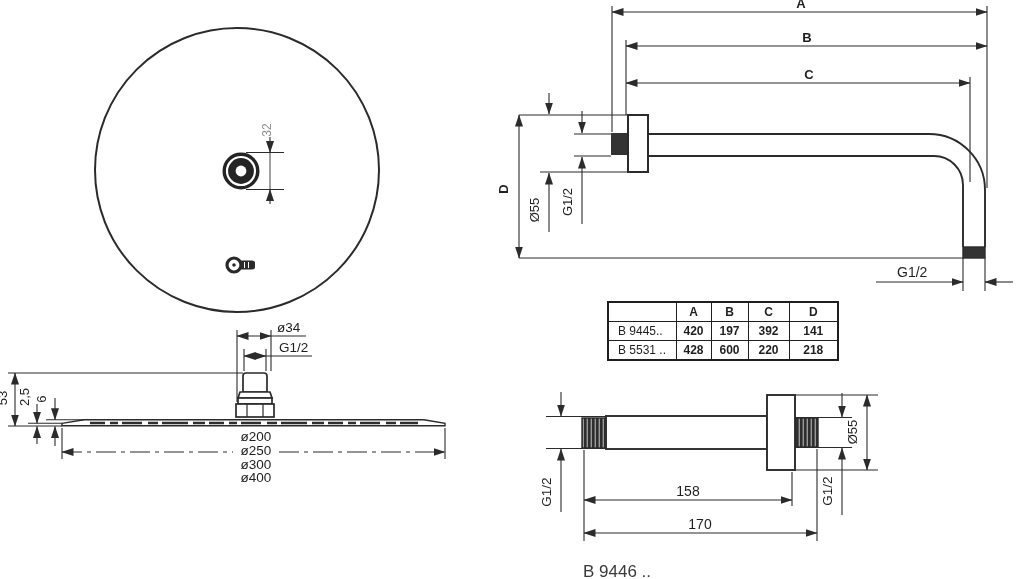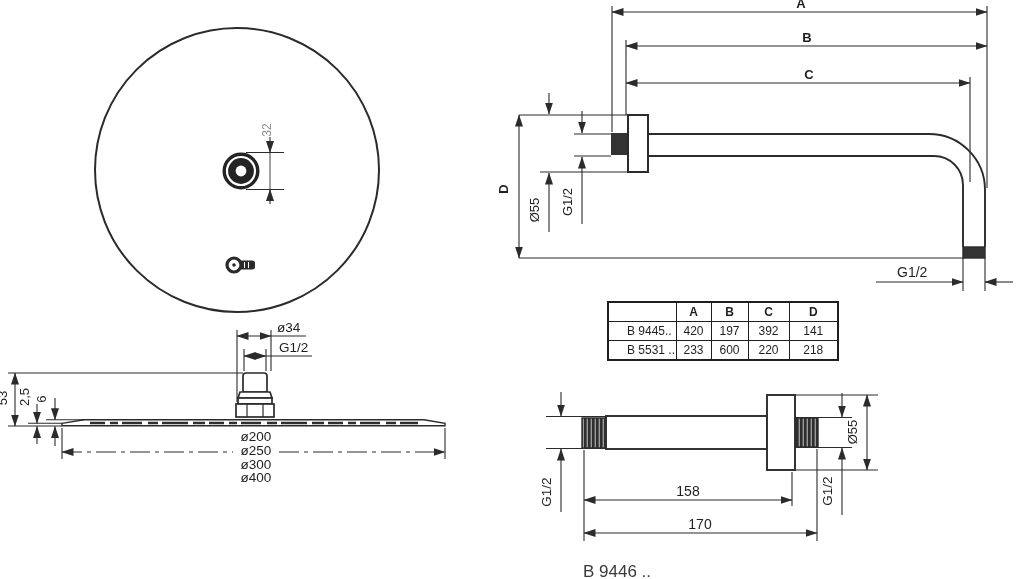--- a/index.html
+++ b/index.html
@@ -11,22 +11,22 @@
   .dim-txt-md{font-size:13.5px;}
   .dim-txt-lg{font-size:14px;}
   .dim-gray{fill:#8f8f8f;font-size:12px;}
   .abc{font-size:13px;font-weight:bold;}
   .model-lbl{font-size:17px;fill:#3a3a3a;}
   table.dims{position:absolute;left:607px;top:301px;border-collapse:collapse;
              border:2px solid #1f1f1f;table-layout:fixed;background:#fff;}
   table.dims th,table.dims td{border:1.3px solid #1f1f1f;font-size:12px;color:#1f1f1f;
              height:16px;line-height:16px;padding:1px 0 1px 0;white-space:nowrap;}
   table.dims th{font-weight:bold;text-align:center;}
-  table.dims td.num{text-align:center;font-weight:normal;}
-  table.dims td.model{text-align:left;padding-left:18px;}
+  table.dims td.num{text-align:center;font-weight:bold;}
+  table.dims td.model{text-align:left;padding-left:9px;}
   col.c-model{width:68px;} col.c-a{width:35px;} col.c-b{width:37px;}
   col.c-c{width:41px;} col.c-d{width:49px;}
 </style>
 </head>
 <body>
 
 <div class="stage">
 <svg width="1020" height="579" viewBox="0 0 1020 579">
   <defs>
     <marker id="arr" viewBox="0 0 12 8" refX="11.5" refY="4" markerWidth="12" markerHeight="8" markerUnits="userSpaceOnUse" orient="auto-start-reverse">
@@ -246,20 +246,20 @@
   </tr>
   <tr>
     <td class="model">B 9445..</td>
     <td class="num">420</td>
     <td class="num">197</td>
     <td class="num">392</td>
     <td class="num">141</td>
   </tr>
   <tr>
     <td class="model">B 5531 ..</td>
-    <td class="num">233</td>
+    <td class="num">428</td>
     <td class="num">600</td>
     <td class="num">220</td>
     <td class="num">218</td>
   </tr>
 </tbody>
     </table>
 </div>
 
 </body></html>

